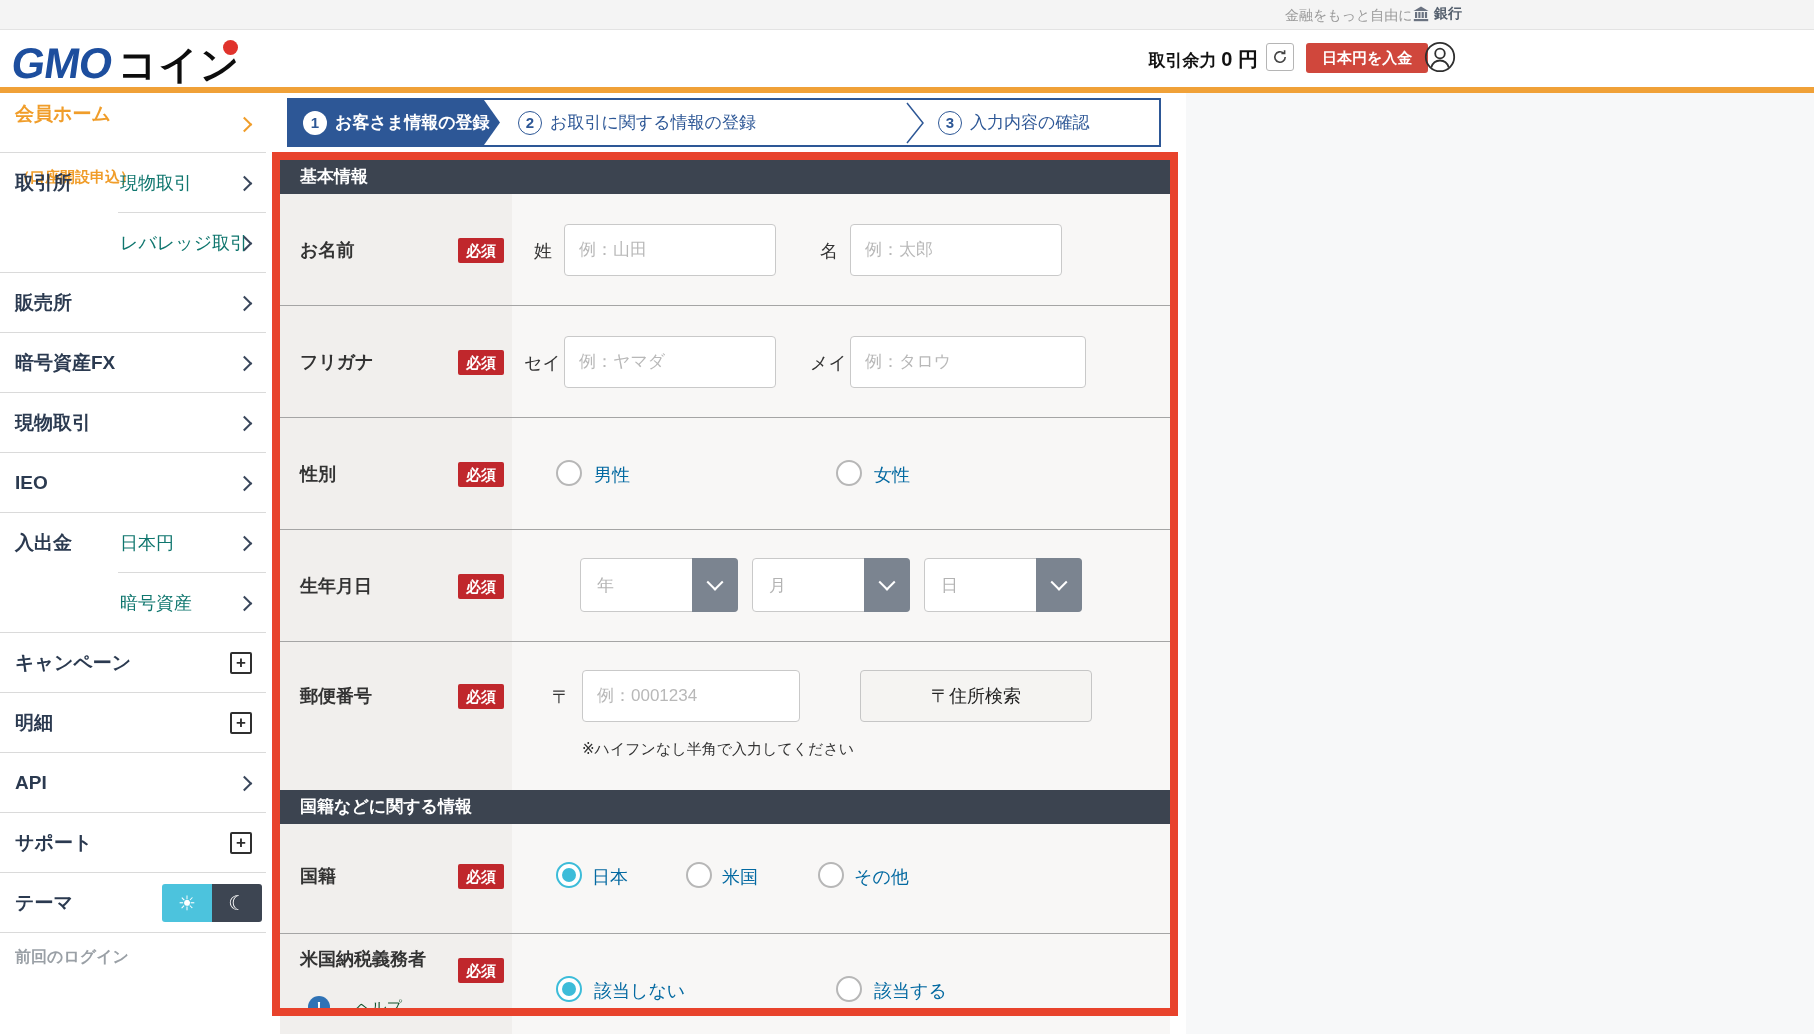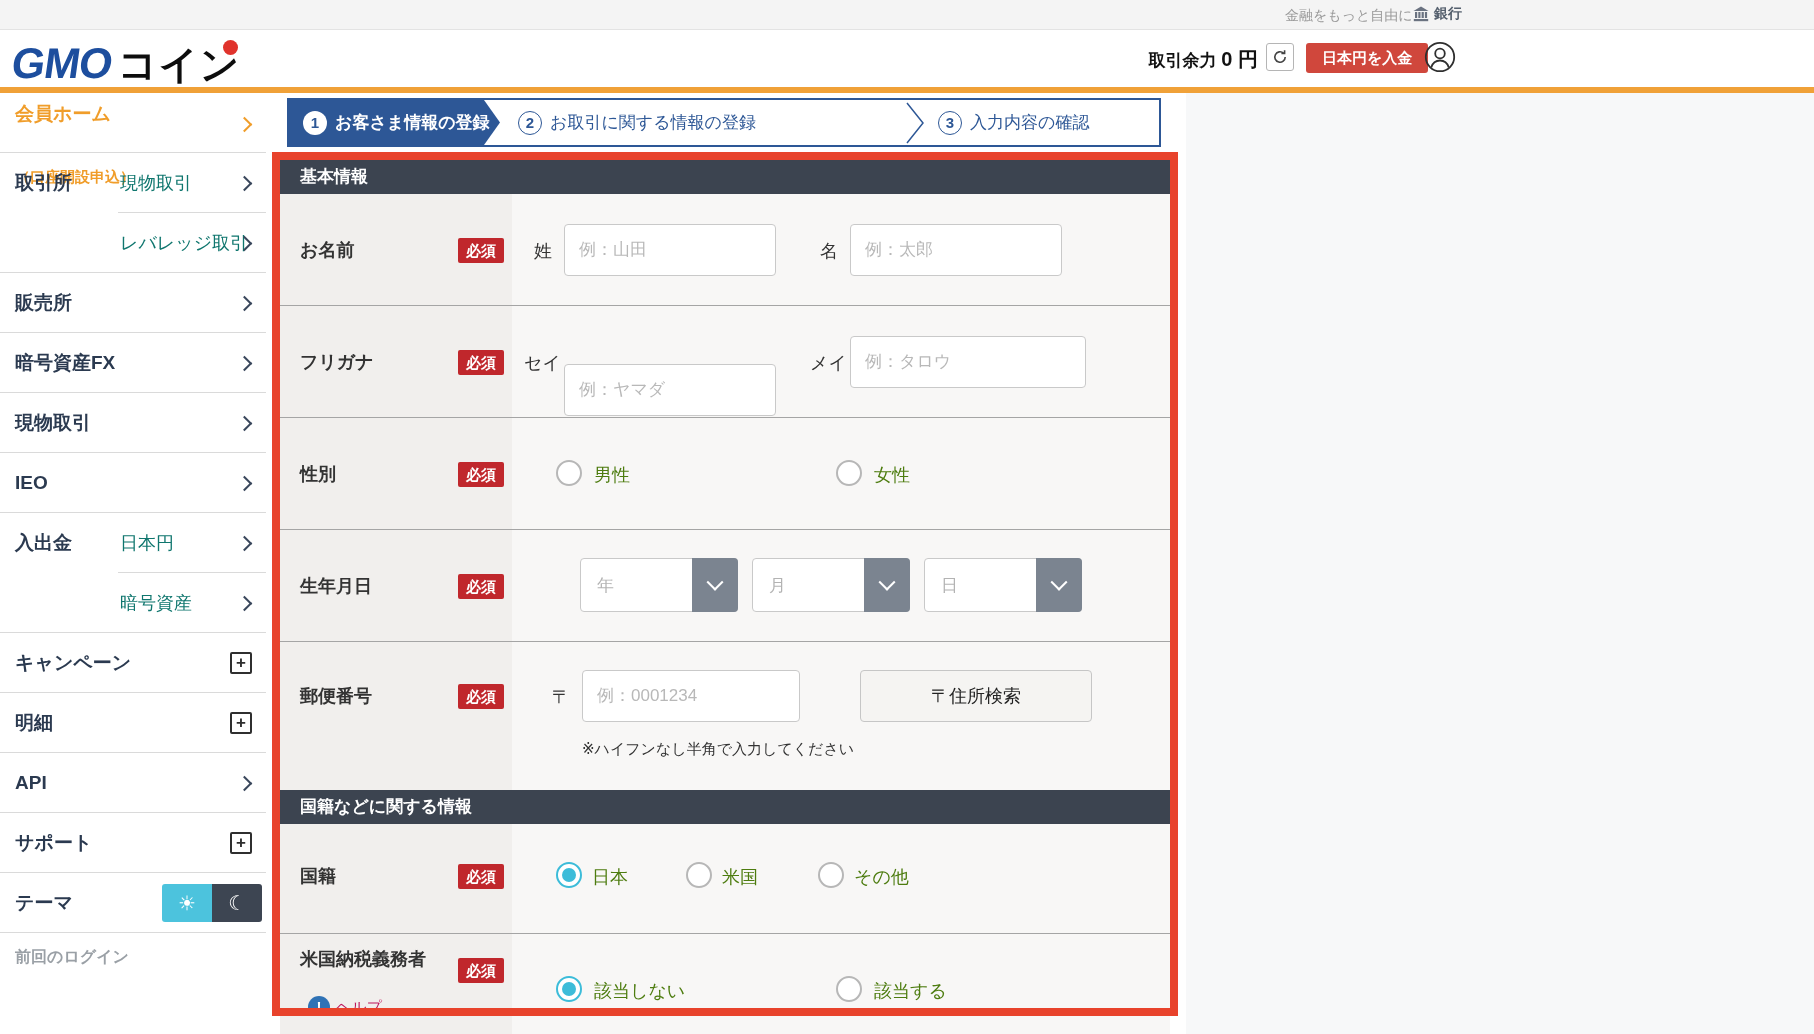--- a/index.html
+++ b/index.html
@@ -85,36 +85,36 @@
     font-size:15px; font-weight:bold; text-align:center; line-height:25px; border-radius:2px; }
   .sub-label { position:absolute; font-size:18px; color:#333; }
   .t-input { position:absolute; height:52px; border:1px solid #c9c9c9; border-radius:4px; background:#fff;
     font-size:17px; padding:0 14px; color:#333; font-family:inherit; }
   .t-input::placeholder { color:#b8b8b8; }
   .radio { position:absolute; width:26px; height:26px; border-radius:50%; background:#fff;
     border:2px solid #b7b7b7; cursor:pointer; }
   .radio.checked { border-color:#3cbcd9; }
   .radio.checked::after { content:""; position:absolute; left:4px; top:4px; width:14px; height:14px;
     border-radius:50%; background:#3cbcd9; }
-  .radio-label { position:absolute; font-size:18px; color:#4d7c0f; }
+  .radio-label { position:absolute; font-size:18px; color:#0369a1; }
   .sel { position:absolute; width:158px; height:54px; background:#fff; border:1px solid #c9c9c9;
     border-radius:4px; cursor:pointer; }
   .sel-ph { position:absolute; left:16px; top:15px; font-size:17px; color:#b3b3b3; }
   .sel-btn { position:absolute; right:-1px; top:-1px; width:46px; height:54px; background:#7b8490;
     border-radius:0 4px 4px 0; display:flex; align-items:center; justify-content:center; }
   .sel-chev { width:12px; height:12px; border-left:2.5px solid #fff; border-bottom:2.5px solid #fff;
     transform:rotate(-45deg) translate(2px,-2px); }
   .zip-mark { position:absolute; font-size:18px; color:#333; }
   .search-btn { position:absolute; width:232px; height:52px; background:#f5f4f2; border:1px solid #c6c6c6;
     border-radius:4px; font-size:18px; color:#222; cursor:pointer; font-family:inherit; }
   .note { position:absolute; font-size:15px; color:#333; }
   .help-link { position:absolute; display:flex; align-items:center; gap:6px; cursor:pointer; }
   .help-ico { width:22px; height:22px; border-radius:50%; background:#2f72b5; color:#fff;
     font-size:15px; font-weight:bold; text-align:center; line-height:22px; }
-  .help-txt { font-size:15px; color:#be185d; }
+  .help-txt { font-size:15px; color:#14532d;margin-left:20px; }
   .panel-below { position:absolute; left:280px; top:1016px; width:890px; height:18px;
     background:linear-gradient(to right, #f1efed 232px, #f8f7f6 232px); }
 </style>
 </head>
 <body>
 
 <div class="topbar">
   <span class="tagline">金融をもっと自由に</span>
   <a class="bank-link">
     <svg width="16" height="16" viewBox="0 0 16 16" fill="#6a7280">
@@ -258,21 +258,21 @@
       <span class="sub-label" style="left:254px;top:45px">姓</span>
       <input class="t-input" style="left: 284px; top: 30px; width: 212px;" placeholder="例：山田">
       <span class="sub-label" style="left:540px;top:45px">名</span>
       <input class="t-input" style="left: 570px; top: 30px; width: 212px;" placeholder="例：太郎">
     </div>
 
     <div class="frow line" style="top:146px;height:112px">
       <span class="flabel" style="top:44px">フリガナ</span>
       <span class="req-badge" style="top:44px">必須</span>
       <span class="sub-label" style="left:244px;top:45px">セイ</span>
-      <input class="t-input" style="left: 284px; top: 30px; width: 212px; margin-top: 28px;" placeholder="例：ヤマダ">
+      <input class="t-input" style="left: 284px; top: 30px; width: 212px;" placeholder="例：ヤマダ">
       <span class="sub-label" style="left:530px;top:45px">メイ</span>
       <input class="t-input" style="left: 570px; top: 30px; width: 236px;" placeholder="例：タロウ">
     </div>
 
     <div class="frow line" style="top:258px;height:112px">
       <span class="flabel" style="top:44px">性別</span>
       <span class="req-badge" style="top:44px">必須</span>
       <span class="radio" style="left:276px;top:42px"></span>
       <span class="radio-label" style="left:314px;top:45px">男性</span>
       <span class="radio" style="left:556px;top:42px"></span>

